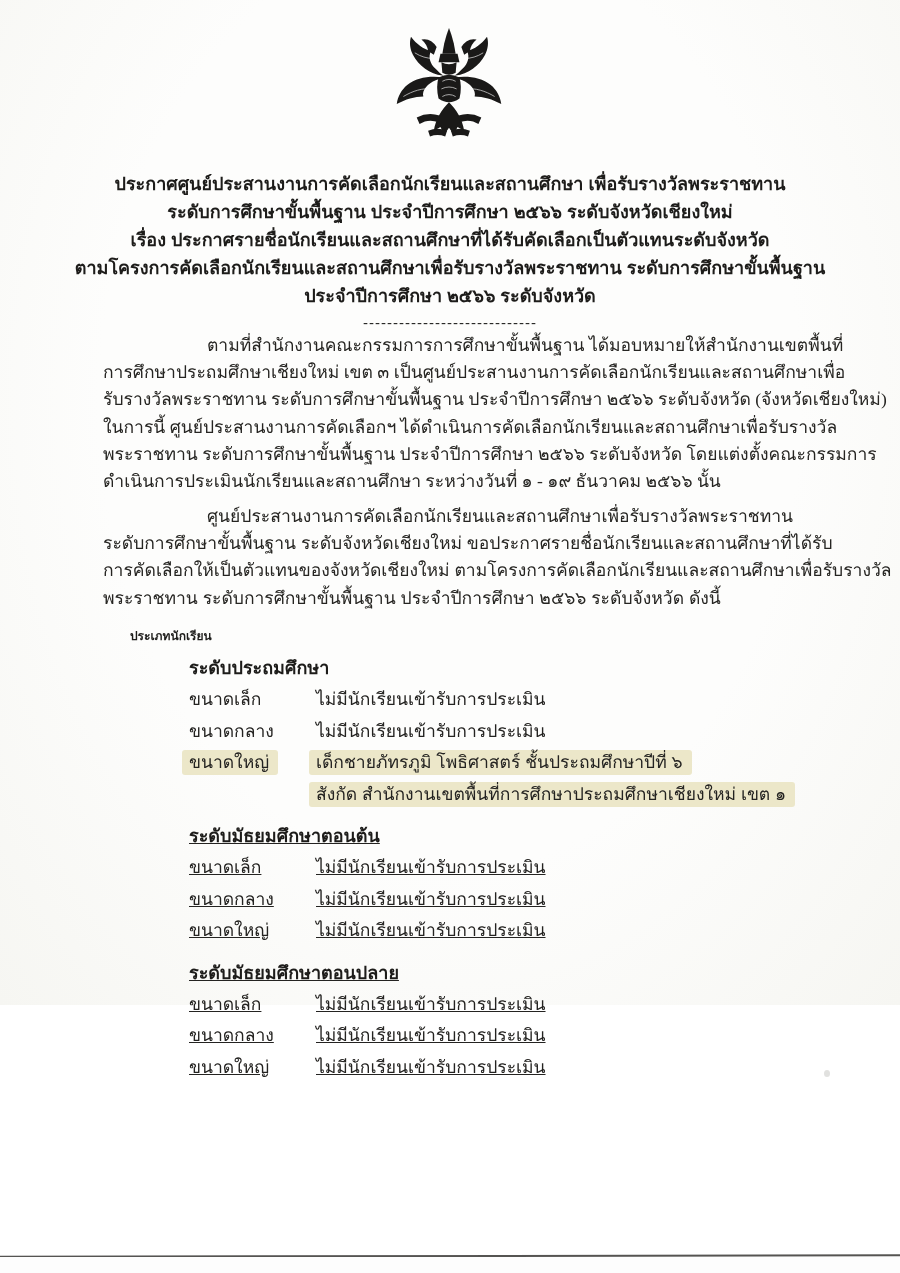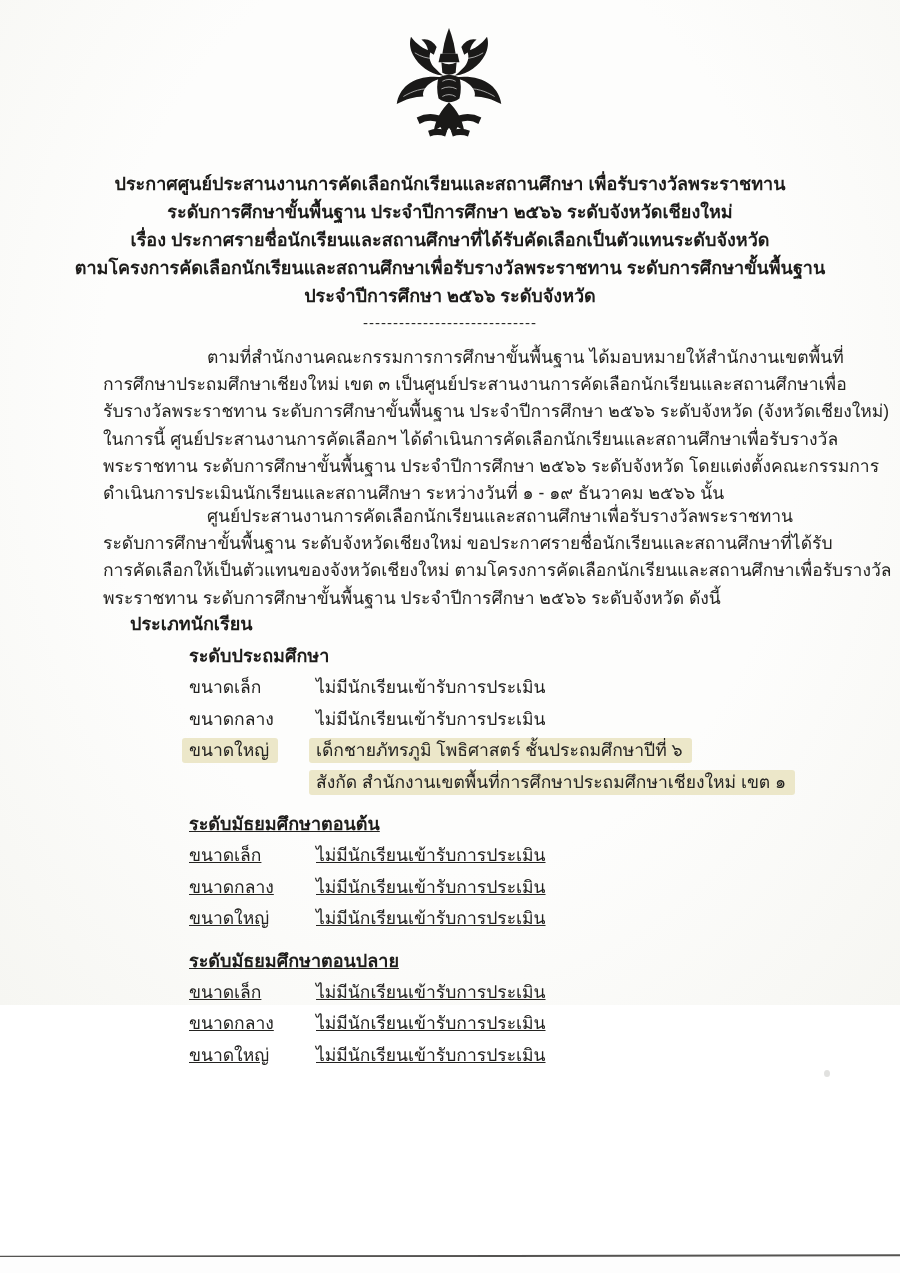--- a/index.html
+++ b/index.html
@@ -18,24 +18,24 @@
     position:absolute;top:170px;left:0;width:900px;text-align:center;
     font-weight:700;font-size:18px;line-height:28px;color:#1d1c1a;
     white-space:nowrap;
   }
   .title-sep{font-weight:400;letter-spacing:1px;font-size:15px;line-height:26px;color:#2a2a28;}
   .para{
     position:absolute;left:103px;width:700px;font-size:17.5px;line-height:27.2px;
     color:#262522;white-space:nowrap;
   }
   .para .indent{text-indent:104px;}
-  #para1{top:344px;}
+  #para1{top:332px;font-family:Liberation Serif, serif;}
   #para2{top:503px;}
   .student-section{position:absolute;left:130px;top:608px;width:700px;font-size:17.5px;color:#242321;}
-  .cat-header{font-weight:700;font-size:18px;line-height:32px;color:#1d1c1a;}
+  .cat-header{font-weight:700;font-size:12px;line-height:32px;color:#1d1c1a;margin-top:12px;}
   .level{margin-left:59px;}
   .level + .level{margin-top:10px;text-decoration:underline;}
   .level-header{font-weight:700;font-size:18px;line-height:32px;color:#1d1c1a;}
   .row{display:flex;line-height:31.5px;white-space:nowrap;}
   .row .size{width:127px;flex:none;}
   .row .val{flex:none;}
   .hl{
     background:var(--hl,#ece7c9);
     padding:2px 9px 3px 7px;margin-left:-7px;border-radius:3px;
     box-decoration-break:clone;

